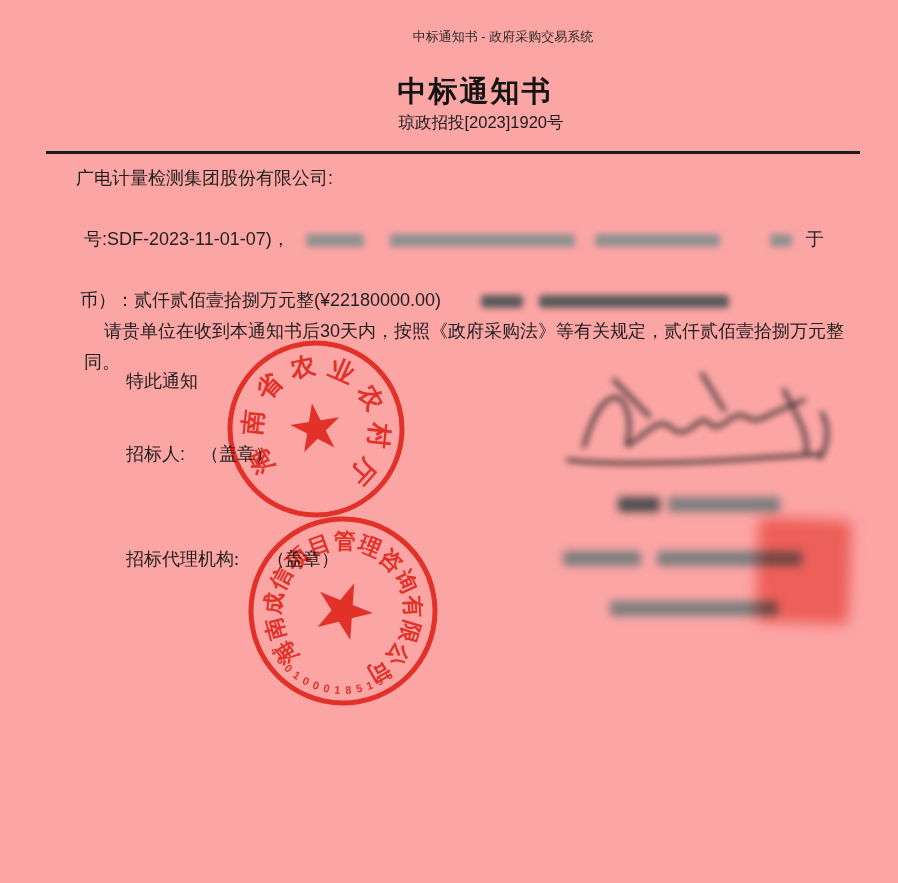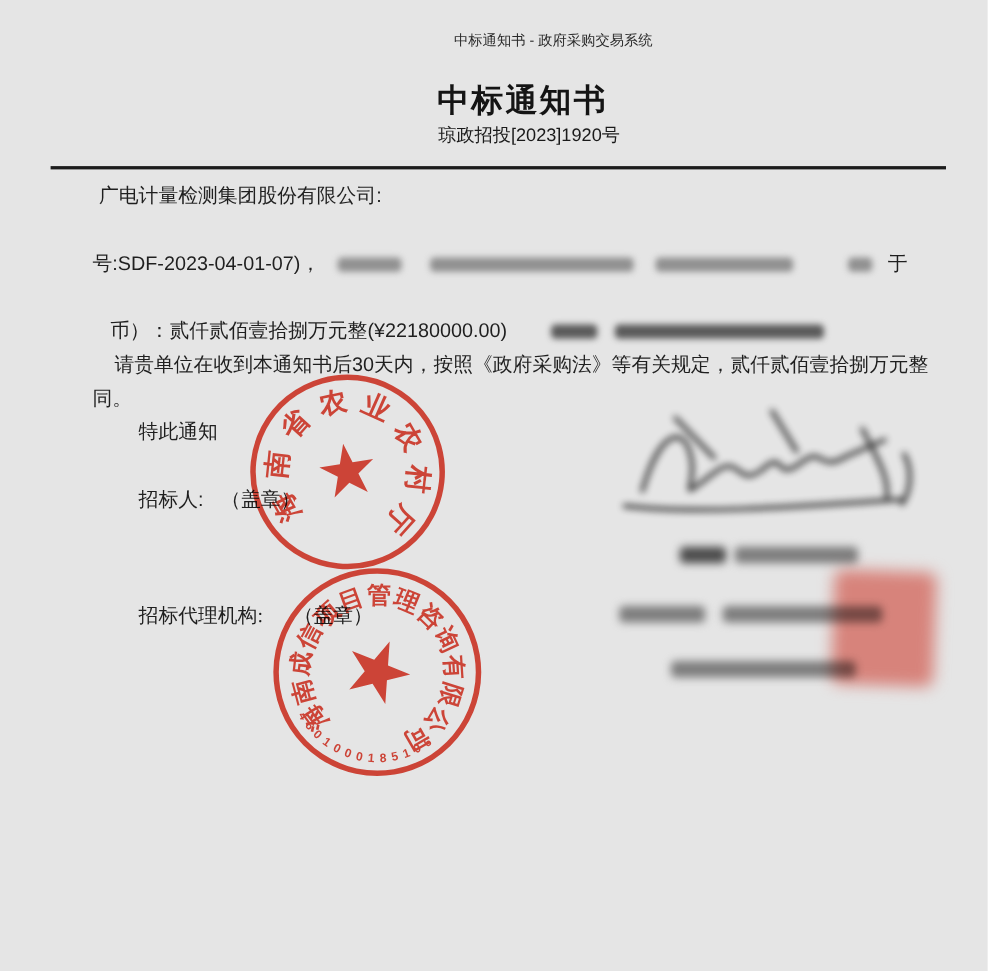--- a/index.html
+++ b/index.html
@@ -1,17 +1,17 @@
 <!DOCTYPE html>
 <html><head>
 <meta charset="utf-8">
 <style>
   html,body{margin:0;padding:0;background:#ffffff;}
   .page{
-    position:relative;width:898px;height:883px;background:#e5e5e5;overflow:hidden;
+    position:relative;width:898px;height:883px;background:#fca5a5;overflow:hidden;
     font-family:"Liberation Sans",sans-serif;color:#1f1f1f;
   }
   .win-title{
     position:absolute;top:28px;left:503px;transform:translateX(-50%);
     font-size:13px;color:#2a2a2a;white-space:nowrap;
   }
   .doc-title{
     position:absolute;top:72px;left:0;width:100%;margin:0;text-align:center;
     font-size:29px;font-weight:600;color:#141414;letter-spacing:2px;padding-left:26px;
   }
@@ -40,36 +40,36 @@
 <body>
 
 <div class="page">
 
   <div class="win-title">中标通知书 - 政府采购交易系统</div>
 
   <h1 class="doc-title">中标通知书</h1>
   <div class="doc-number">琼政招投[2023]1920号</div>
   <div class="rule"></div>
 
-  <div class="line" style="left:90px;top:167px;">广电计量检测集团股份有限公司:</div>
+  <div class="line" style="left:76px;top:167px;">广电计量检测集团股份有限公司:</div>
 
 
   <div class="line" style="left:84px;top:228px;">
-    <span>号:SDF-2023-04-01-07)，</span><span class="redact" style="width:58px;margin-left:16px;"></span><span class="redact" style="width:185px;margin-left:26px;"></span><span class="redact" style="width:125px;margin-left:20px;"></span><span class="redact" style="width:22px;margin-left:50px;"></span><span style="margin-left:14px;">于</span>
+    <span>号:SDF-2023-11-01-07)，</span><span class="redact" style="width:58px;margin-left:16px;"></span><span class="redact" style="width:185px;margin-left:26px;"></span><span class="redact" style="width:125px;margin-left:20px;"></span><span class="redact" style="width:22px;margin-left:50px;"></span><span style="margin-left:14px;">于</span>
   </div>
 
 
-  <div class="line" style="left:100px;top:289px;">
+  <div class="line" style="left:80px;top:289px;">
     <span>币）：贰仟贰佰壹拾捌万元整(¥22180000.00)</span><span class="redact dark" style="width:42px;margin-left:40px;"></span><span class="redact dark" style="width:190px;margin-left:16px;"></span>
   </div>
 
   <div class="line" style="left:104px;top:320px;">请贵单位在收到本通知书后30天内，按照《政府采购法》等有关规定，贰仟贰佰壹拾捌万元整</div>
   <div class="line" style="left:84px;top:351px;">同。</div>
 
-  <div class="line" style="left:126px;top:381px;text-align:right;">特此通知</div>
+  <div class="line" style="left:126px;top:370px;text-align:right;">特此通知</div>
 
   <div class="line" style="left:126px;top:443px;">
     <span>招标人:</span><span style="margin-left:16px;">（盖章）</span>
   </div>
 
   <div class="line" style="left:126px;top:548px;font-family:Liberation Serif, serif;">
     <span>招标代理机构:</span><span style="margin-left:28px;">（盖章）</span>
   </div>
 
   <svg class="sig" width="300" height="145" viewBox="0 0 300 145">

